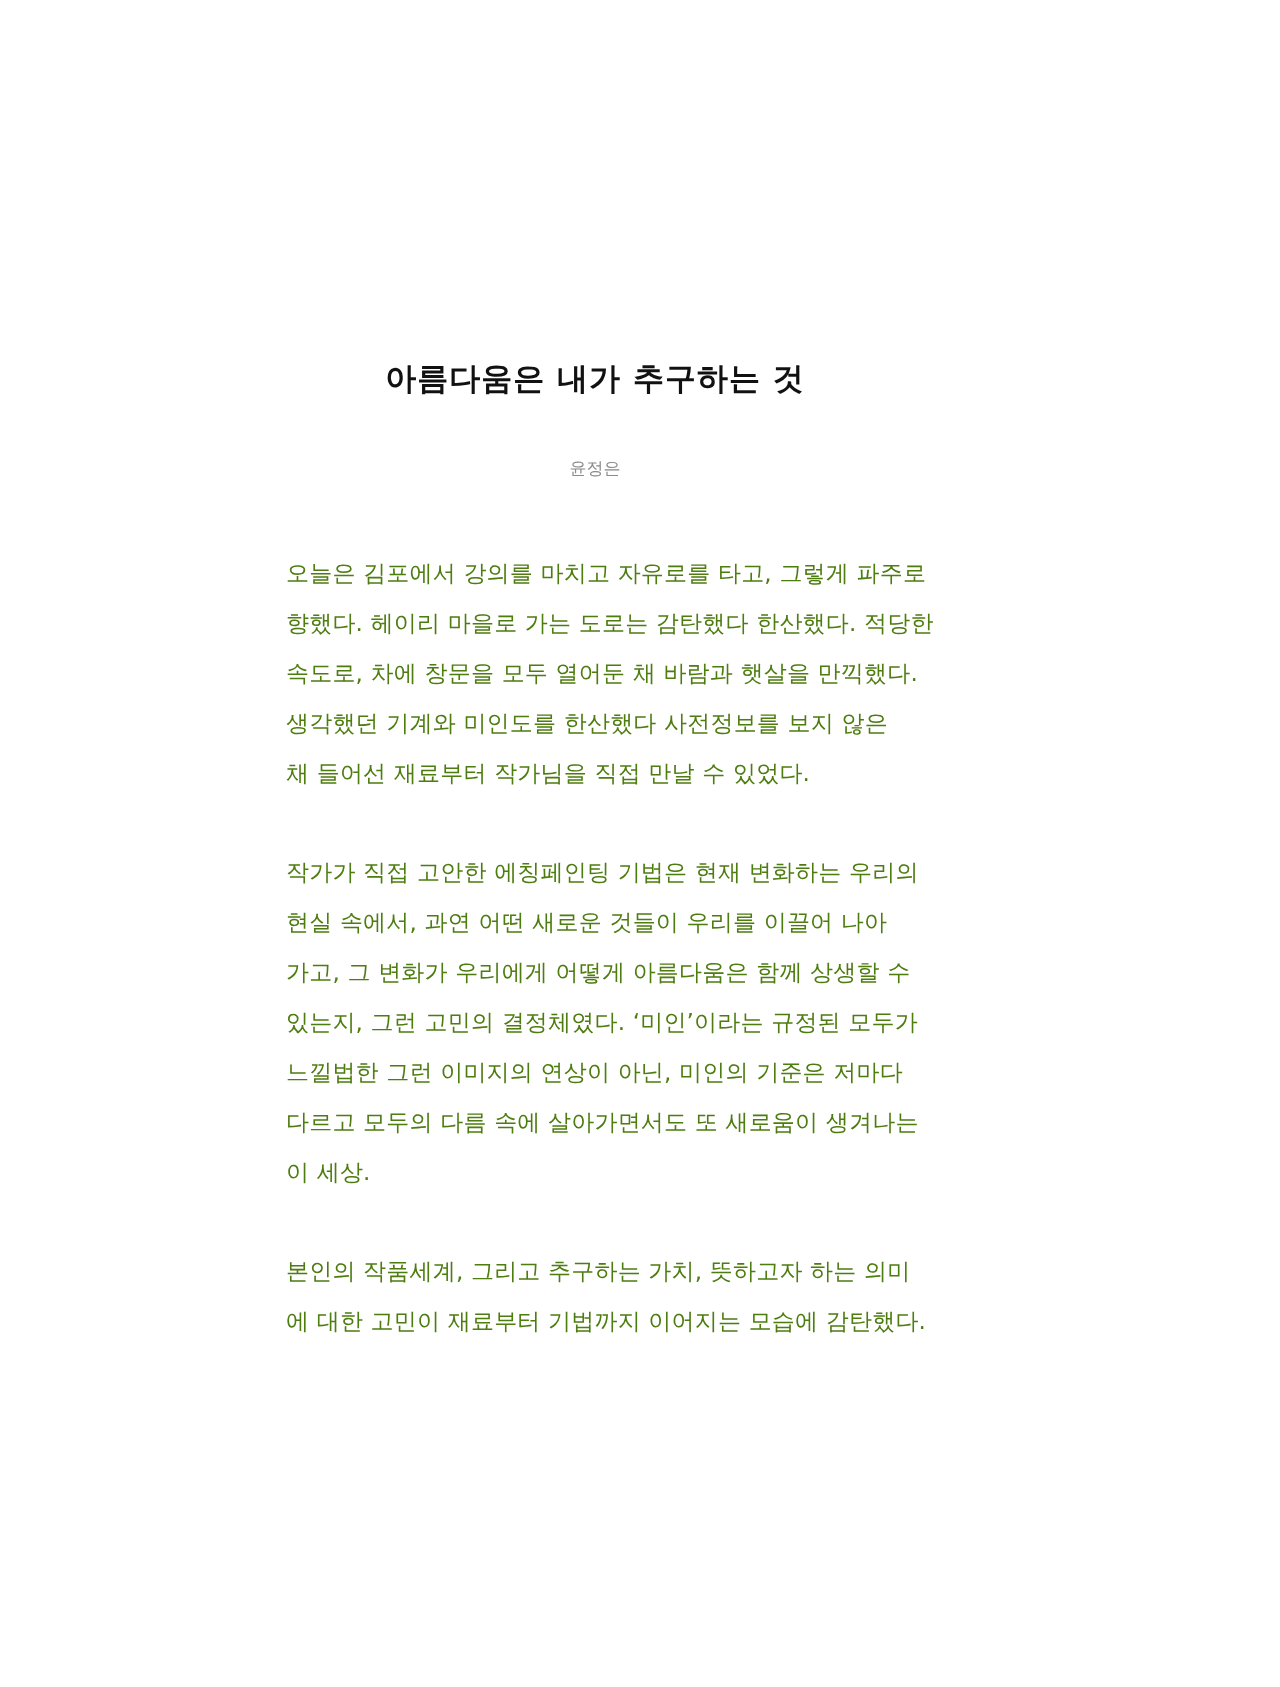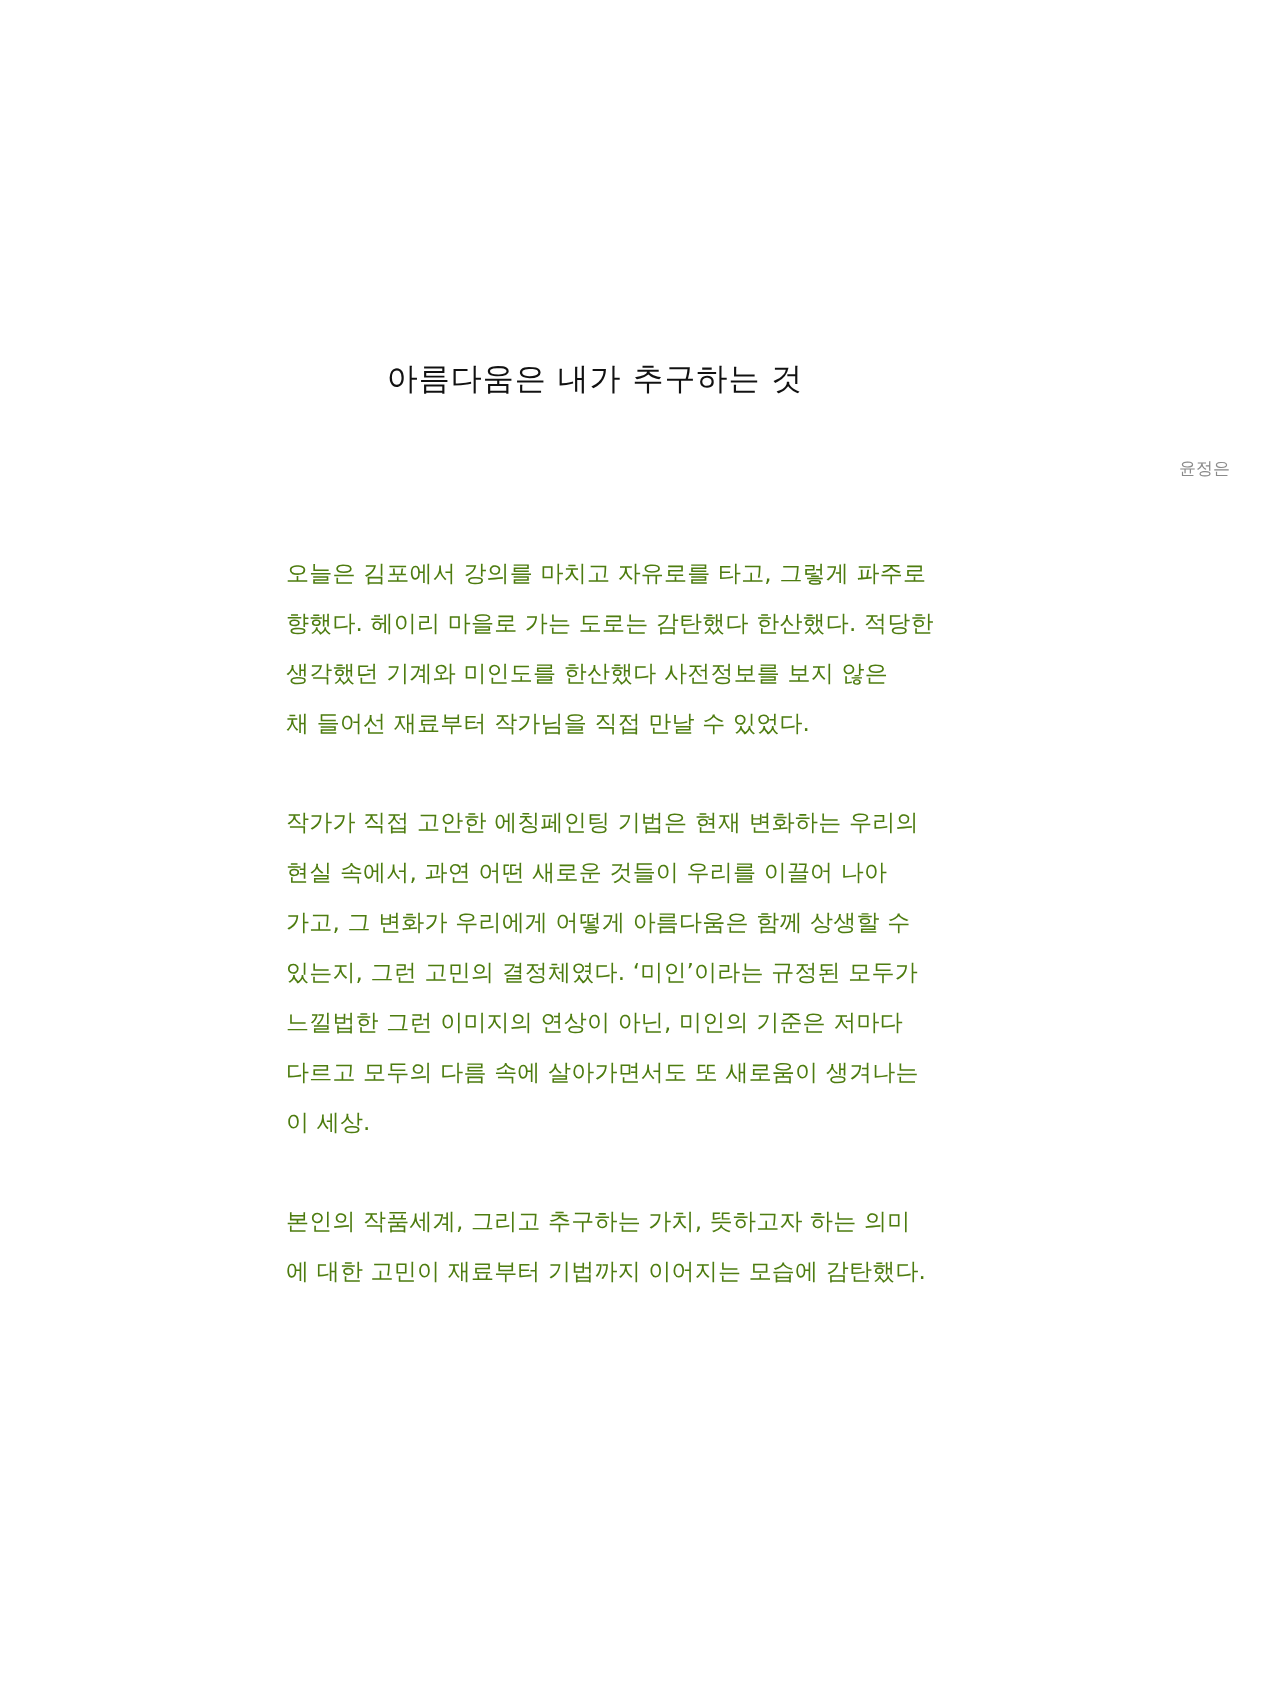--- a/index.html
+++ b/index.html
@@ -22,36 +22,35 @@
       width: 1280px;
       height: 1687px;
     }
     .title {
       position: absolute;
       top: 355px;
       left: 0;
       width: 1190px;
       text-align: center;
       font-size: 31px;
-      font-weight: normal;
+      font-weight: bold;
       letter-spacing: 1px;
       color: #111111;
       margin: 0;
       line-height: 46px;
     }
     .author {
       position: absolute;
       top: 455px;
       left: 0;
       width: 1190px;
-      text-align: right;
+      text-align: center;
       font-size: 17px;
       color: #8a8a8a;
       line-height: 26px;
-      margin-left: 40px;
     }
     .body-text {
       position: absolute;
       left: 286px;
       top: 548px;
       width: 624px;
     }
     .paragraph {
       margin: 0 0 49px 0;
     }
@@ -69,20 +68,21 @@
 <body>
 
 <div class="page">
   <h1 class="title">아름다움은 내가 추구하는 것</h1>
   <div class="author">윤정은</div>
 
   <div class="body-text">
     <p class="paragraph">
       <span class="line">오늘은 김포에서 강의를 마치고 자유로를 타고, 그렇게 파주로</span>
       <span class="line">향했다. 헤이리 마을로 가는 도로는 감탄했다 한산했다. 적당한</span>
+      <span class="line">속도로, 차에 창문을 모두 열어둔 채 바람과 햇살을 만끽했다.</span>
       <span class="line">생각했던 기계와 미인도를 한산했다 사전정보를 보지 않은</span>
       <span class="line">채 들어선 재료부터 작가님을 직접 만날 수 있었다.</span>
     </p>
     <p class="paragraph">
       <span class="line">작가가 직접 고안한 에칭페인팅 기법은 현재 변화하는 우리의</span>
       <span class="line">현실 속에서, 과연 어떤 새로운 것들이 우리를 이끌어 나아</span>
       <span class="line">가고, 그 변화가 우리에게 어떻게 아름다움은 함께 상생할 수</span>
       <span class="line">있는지, 그런 고민의 결정체였다. ‘미인’이라는 규정된 모두가</span>
       <span class="line">느낄법한 그런 이미지의 연상이 아닌, 미인의 기준은 저마다</span>
       <span class="line">다르고 모두의 다름 속에 살아가면서도 또 새로움이 생겨나는</span>

